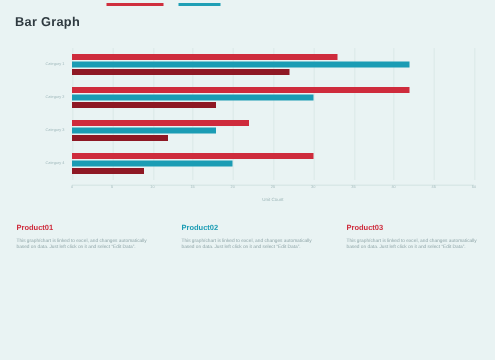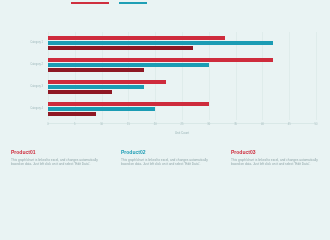--- a/index.html
+++ b/index.html
@@ -61,20 +61,21 @@
 </head>
 <body>
 
 <div class="slide">
 
   <div class="accents">
     <span class="accent-red"></span>
     <span class="accent-teal"></span>
   </div>
 
+  <div class="title">Bar Graph</div>
 
   <div class="chart">
     <div class="ylabels">
         <div class="ylabel">Category 1</div>
         <div class="ylabel">Category 2</div>
         <div class="ylabel">Category 3</div>
         <div class="ylabel">Category 4</div>
       </div>
     <div class="plot">
       <div class="gridlines">

